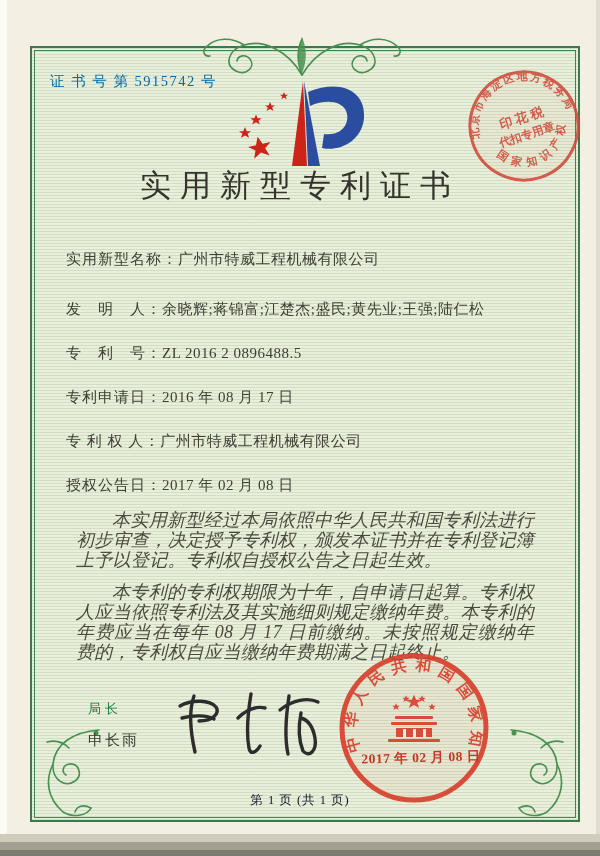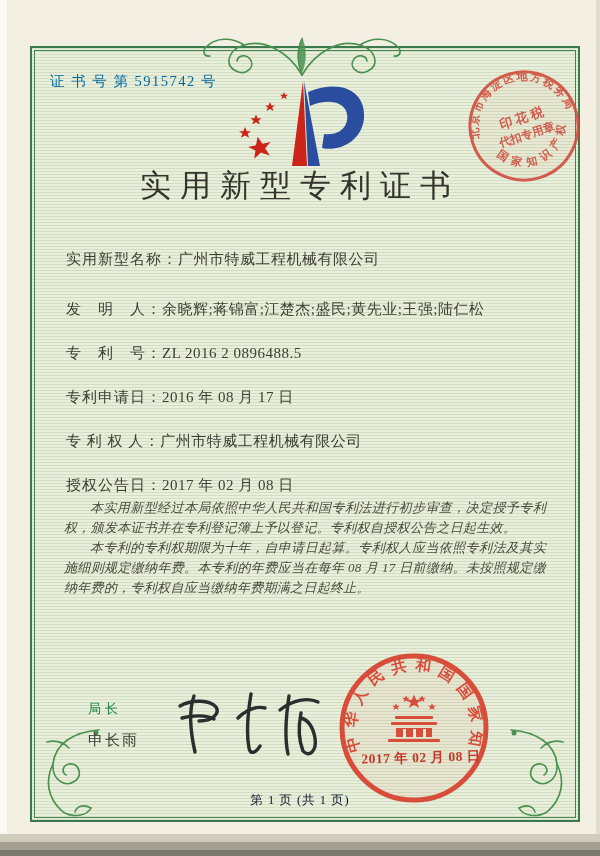--- a/index.html
+++ b/index.html
@@ -32,21 +32,21 @@
   .logo{position:absolute;left:230px;top:76px;z-index:3;}
   .tax-stamp{position:absolute;left:462px;top:64px;z-index:4;transform:rotate(-18deg);opacity:.88;}
   .title{position:absolute;left:0;top:165px;width:100%;text-align:center;font-size:31px;font-weight:400;
          letter-spacing:9px;color:#34342c;z-index:3;}
   .fields{position:absolute;left:66px;top:250px;right:36px;z-index:3;}
   .field-row{position:absolute;left:0;right:0;font-size:15px;color:#3e3e35;white-space:nowrap;}
   .field-row .lbl{letter-spacing:1px;}
   .field-row .val{letter-spacing:.5px;}
   .f0{top:0;} .f1{top:50px;} .f2{top:94px;} .f3{top:138px;} .f4{top:182px;} .f5{top:226px;}
   .paras{position:absolute;left:64px;top:498px;width:482px;z-index:3;}
-  .paras p{margin:0;font-size:13px;line-height:20px;text-indent:2em;color:#4a4a3f;
+  .paras p{margin:12px;font-size:18px;line-height:20px;text-indent:2em;color:#4a4a3f;
            font-style:italic;letter-spacing:.3px;text-align:justify;}
   .officer-title{position:absolute;left:88px;top:700px;font-size:13px;letter-spacing:4px;color:#15803d;z-index:3;}
   .officer-name{position:absolute;left:88px;top:731px;font-size:15px;letter-spacing:2px;color:#3a3a31;z-index:3;}
   .signature{position:absolute;left:168px;top:686px;z-index:4;}
   .big-seal{position:absolute;left:336px;top:650px;z-index:4;opacity:.92;}
   .seal-date{position:absolute;left:346px;top:749px;width:150px;text-align:center;z-index:5;
              font-size:13.5px;color:#c13827;letter-spacing:.5px;transform:rotate(-1.5deg);font-weight:700;}
   .footer-page{position:absolute;left:0;top:792px;width:100%;text-align:center;
                font-size:12.5px;color:#0f172a;letter-spacing:1px;z-index:3;}
 </style>

